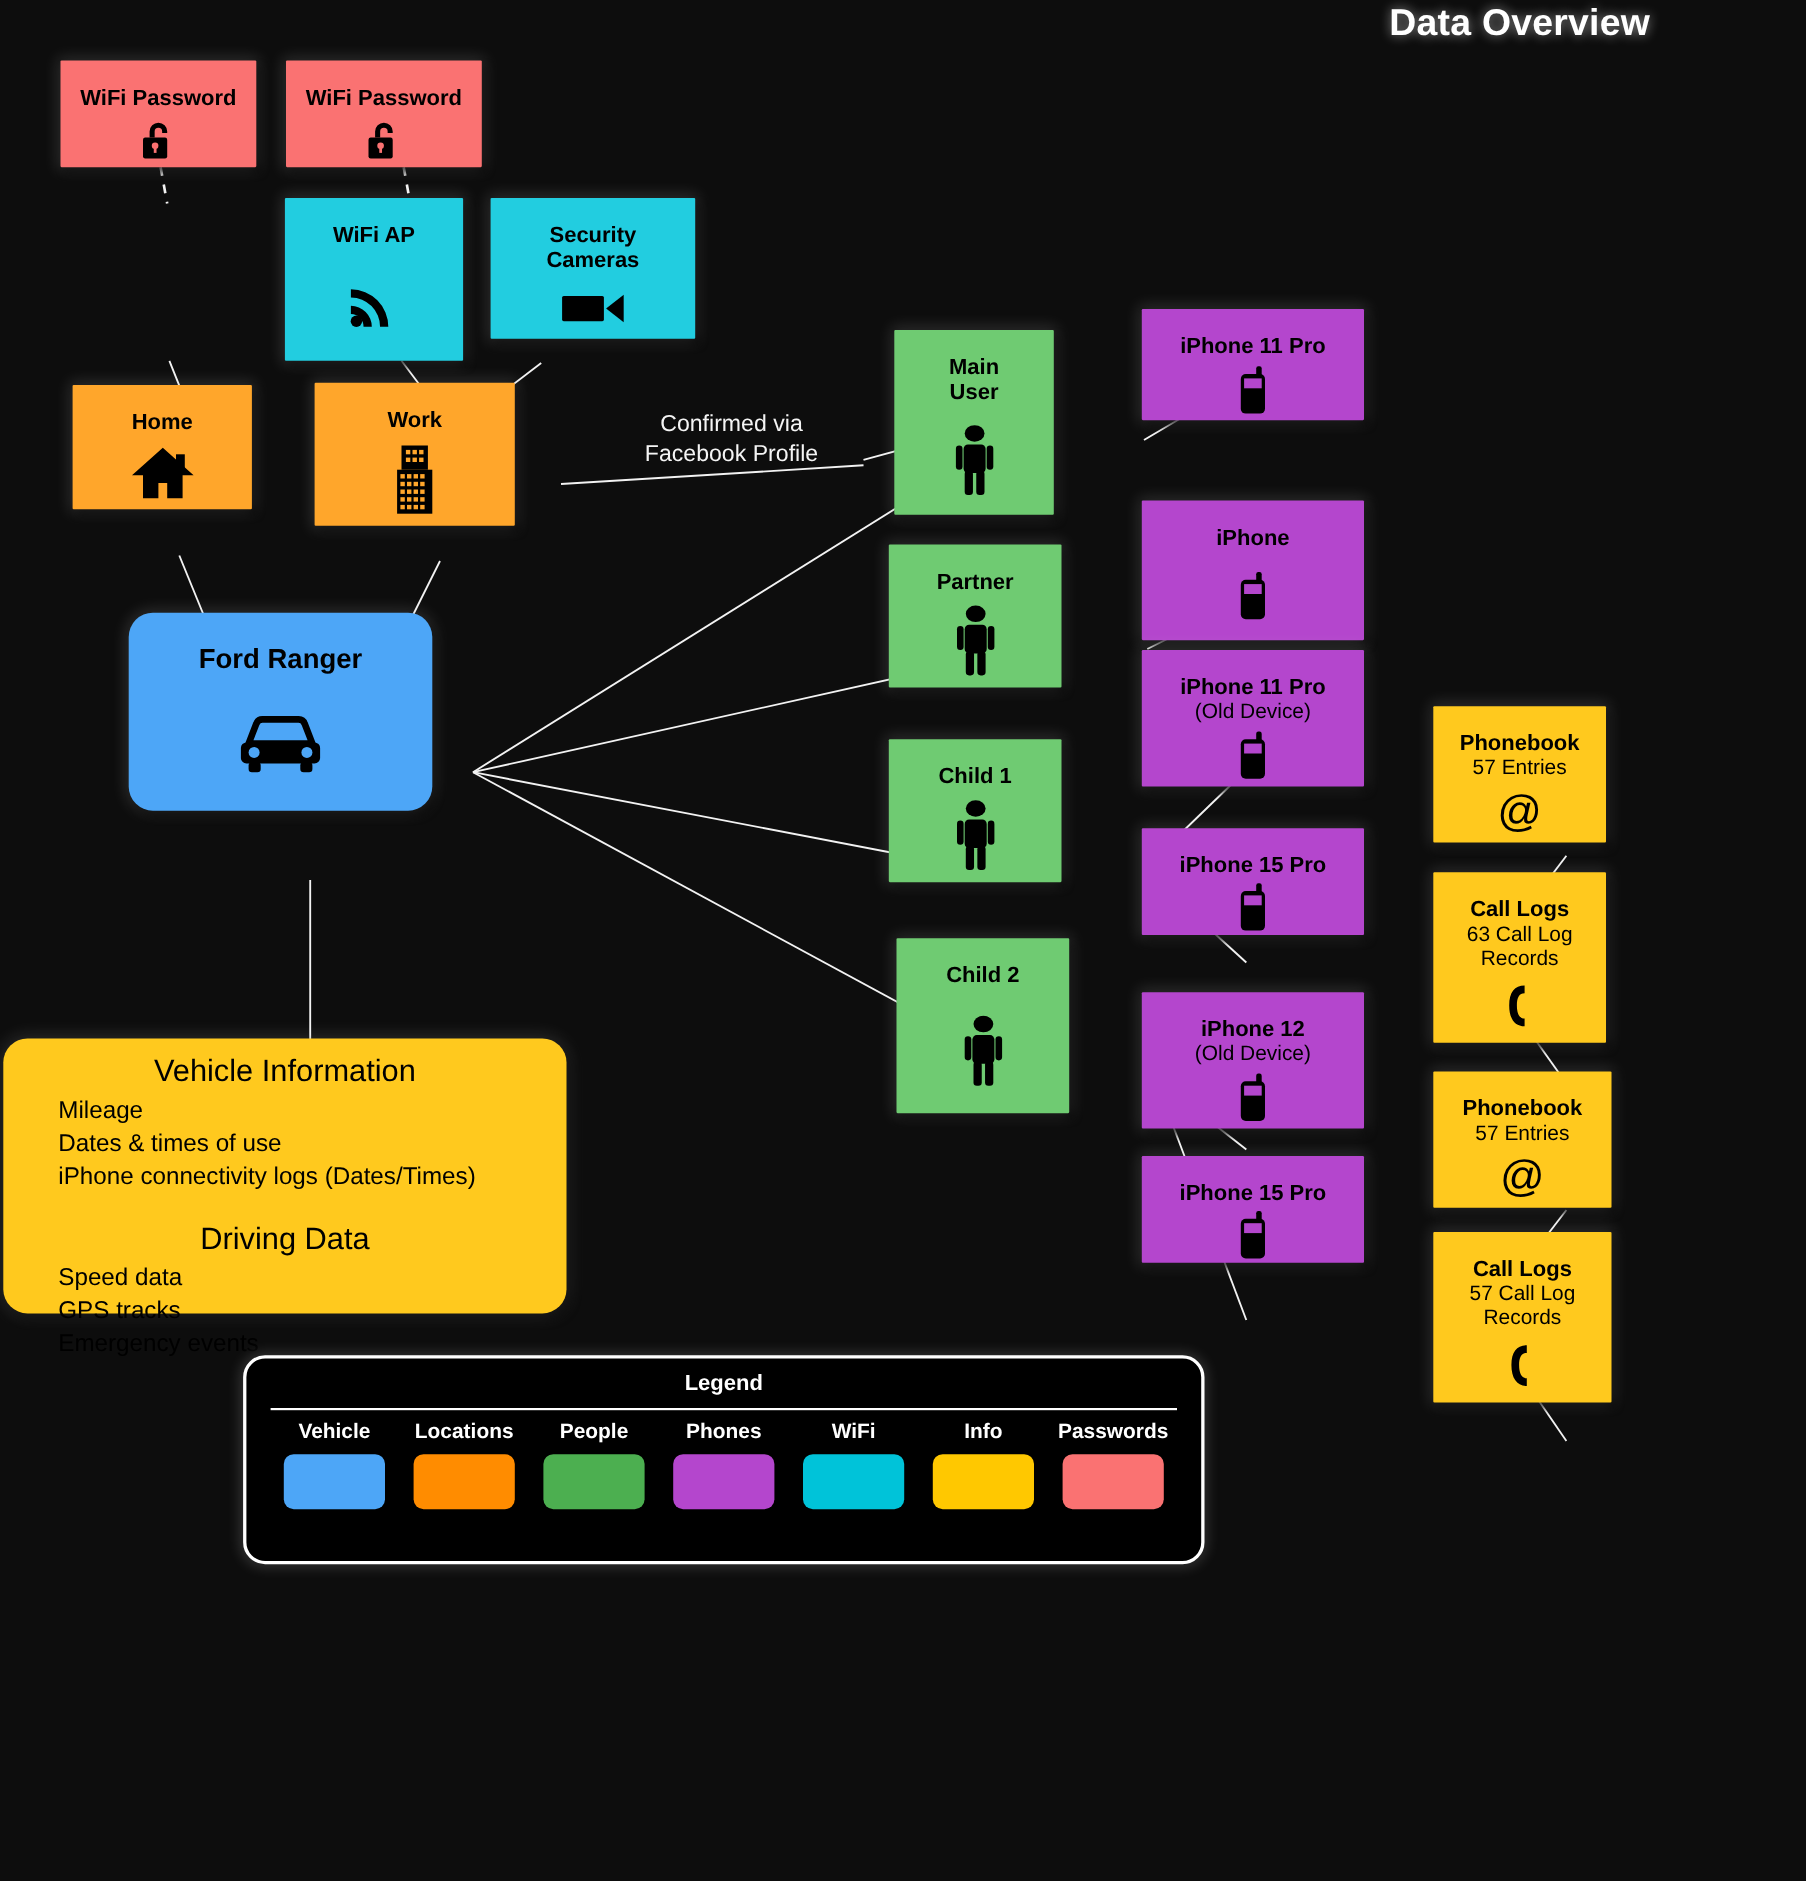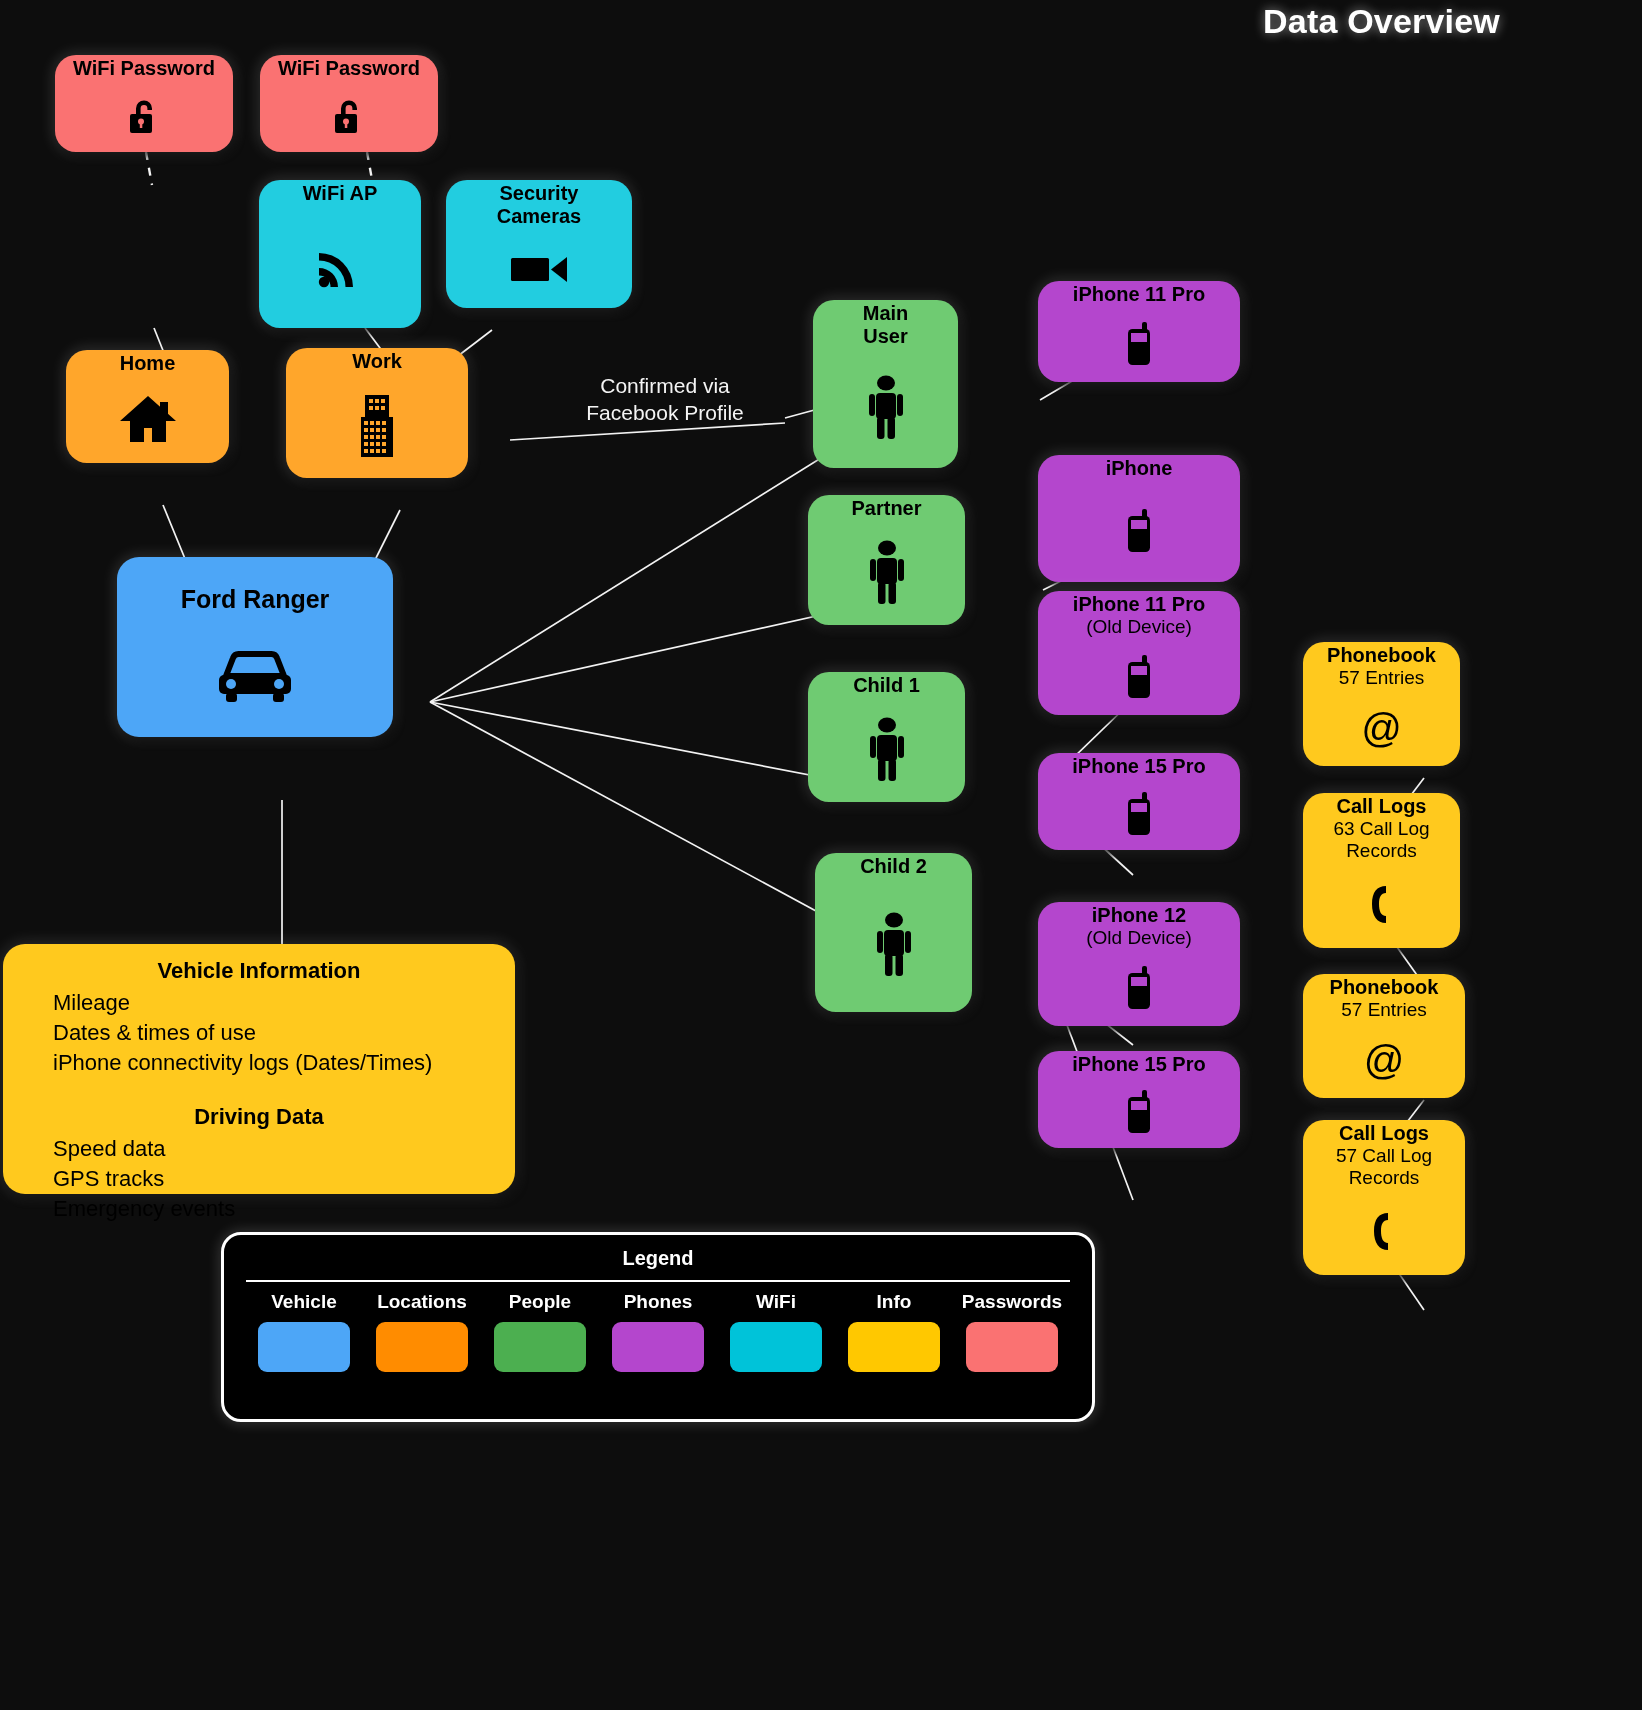--- a/index.html
+++ b/index.html
@@ -34,29 +34,29 @@
     font-size: 34px;
     font-weight: bold;
     letter-spacing: .2px;
     text-shadow: 0 0 11px rgba(255,255,255,.55);
     z-index: 4;
   }
 
   
   .node {
     position: absolute;
-    border-radius: 21px;
+    border-radius: 1px;
     z-index: 3;
     display: flex;
     flex-direction: column;
     align-items: center;
     color: #000;
     box-shadow: 0 0 14px 3px rgba(255,255,255,0.13),
                 4px 5px 7px rgba(0,0,0,0.75);
-    padding-top: 2px;
+    padding-top: 23px;
   }
   .node .ttl {
     font-size: 20px;
     font-weight: bold;
     line-height: 1.16;
     text-align: center;
     white-space: pre-line;
   }
   .node .sub {
     font-size: 19px;
@@ -99,22 +99,22 @@
     border-radius: 22px;
     background: #ffc91e;
     color: #000;
     z-index: 3;
     padding: 14px 20px 18px 20px;
     box-shadow: 0 0 15px 3px rgba(255,255,255,0.12),
                 4px 5px 9px rgba(0,0,0,0.75);
   }
   .infobox .sec-head {
     text-align: center;
-    font-size: 22px;
-    font-weight: bold;
+    font-size: 28px;
+    font-weight: normal;
     margin-bottom: 4px;
   }
   .infobox .sec-head.second { margin-top: 26px; }
   .infobox ul { list-style: none; margin: 0; padding: 0 0 0 30px; }
   .infobox li { font-size: 22px; line-height: 1.36; }
 
   
   .legend {
     position: absolute;
     border: 3px solid #ffffff;

